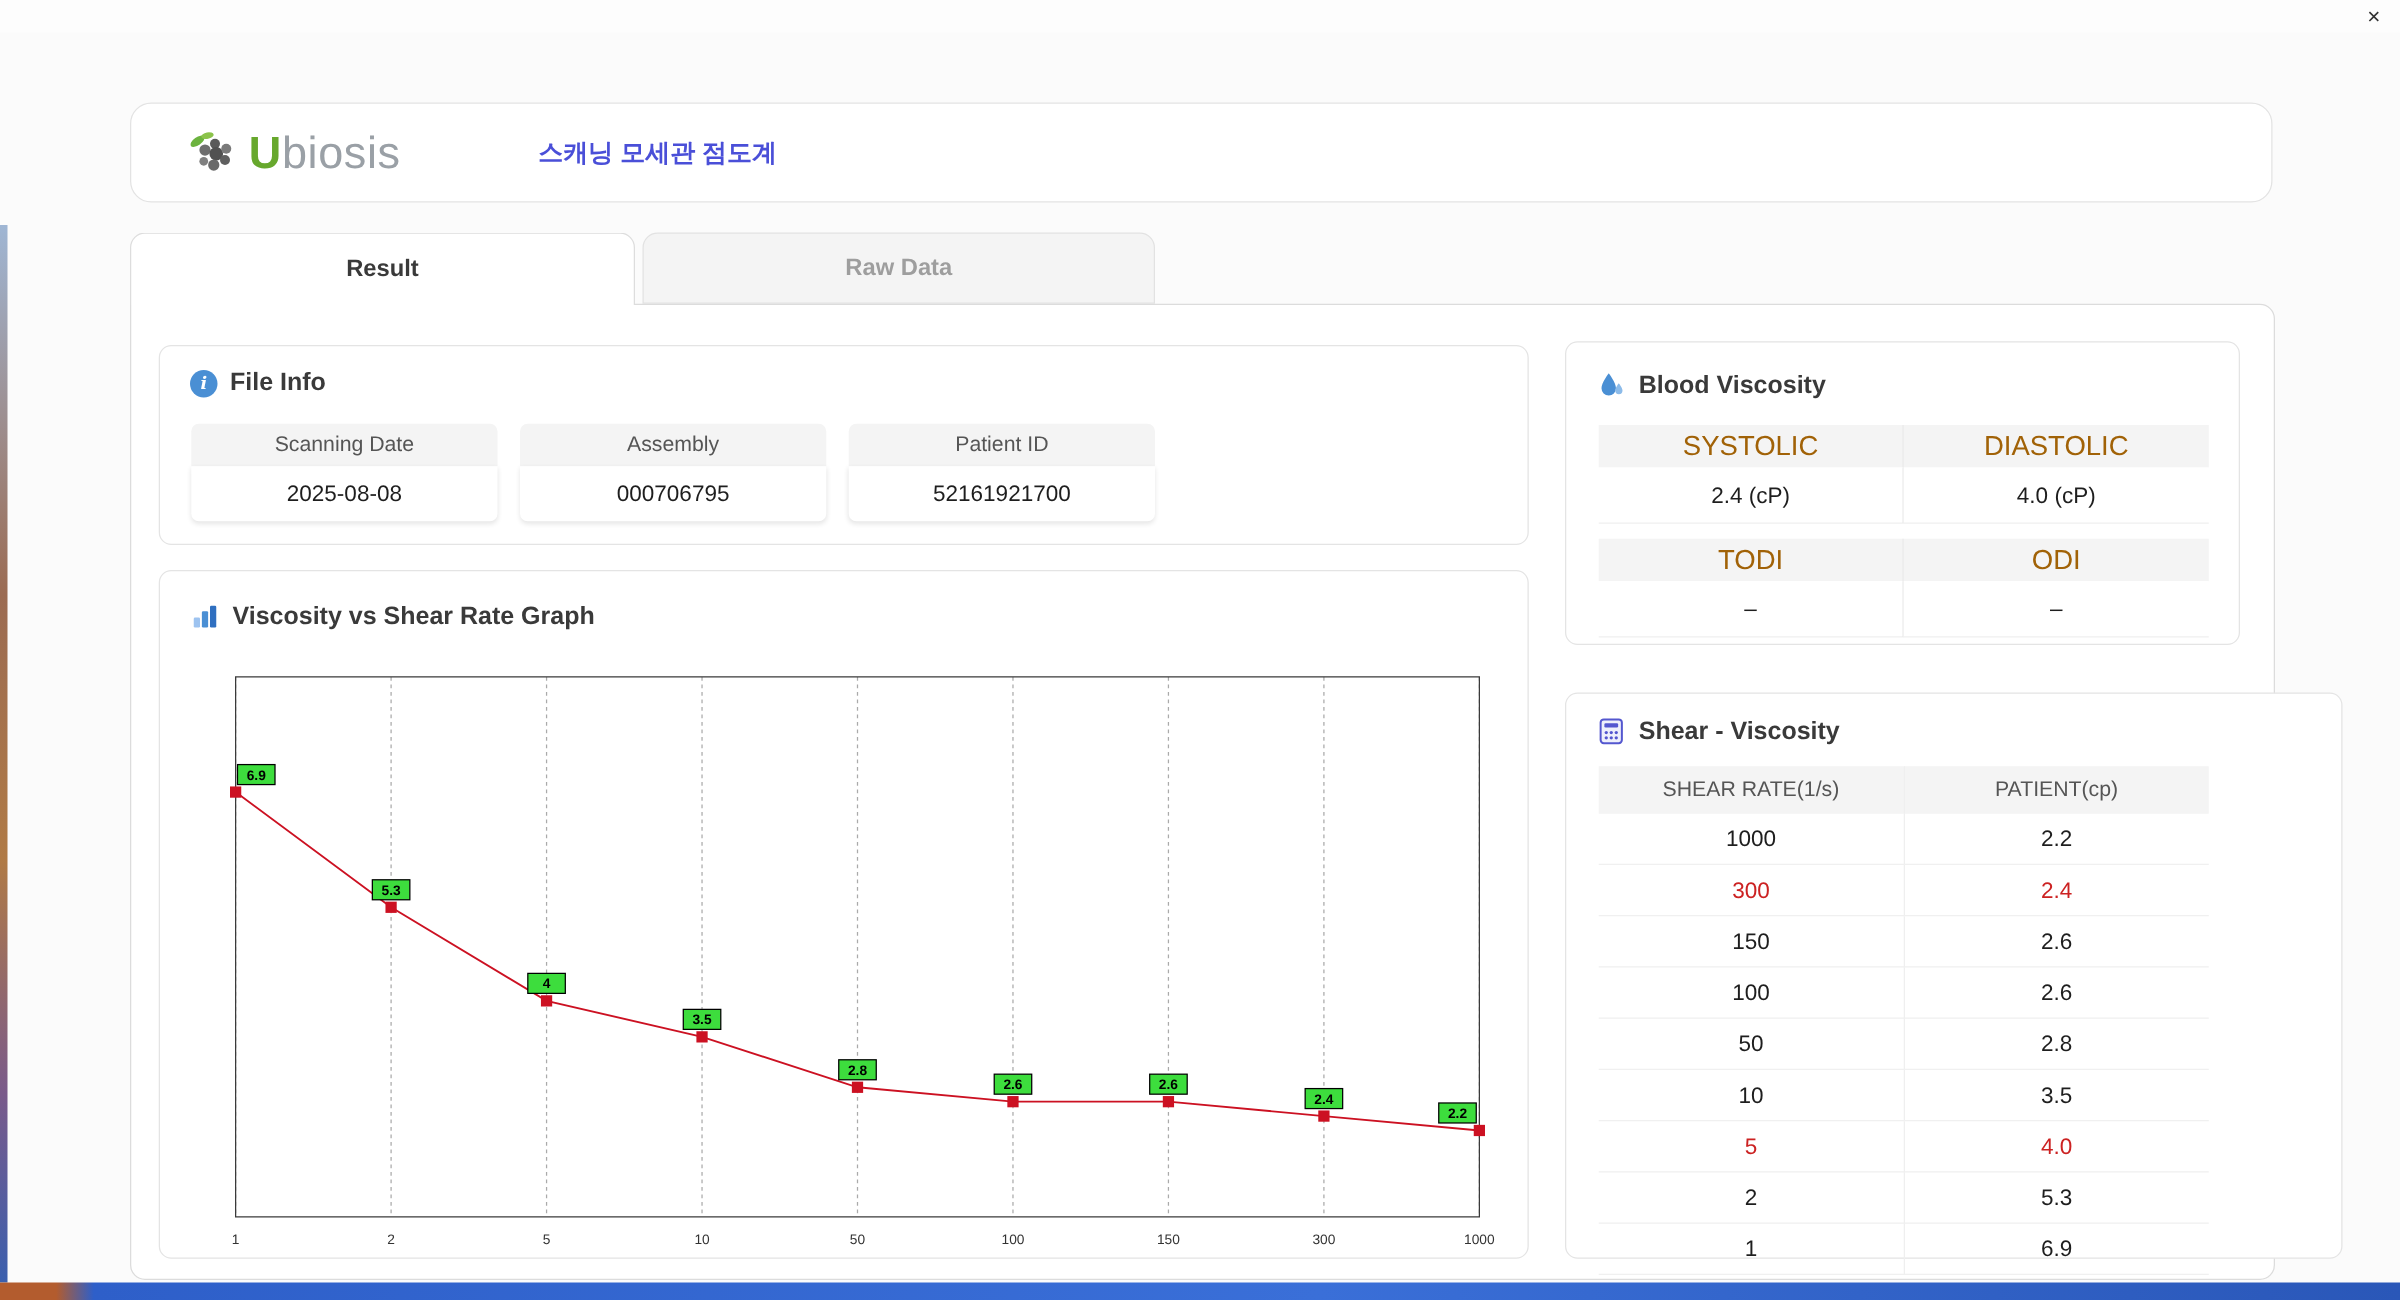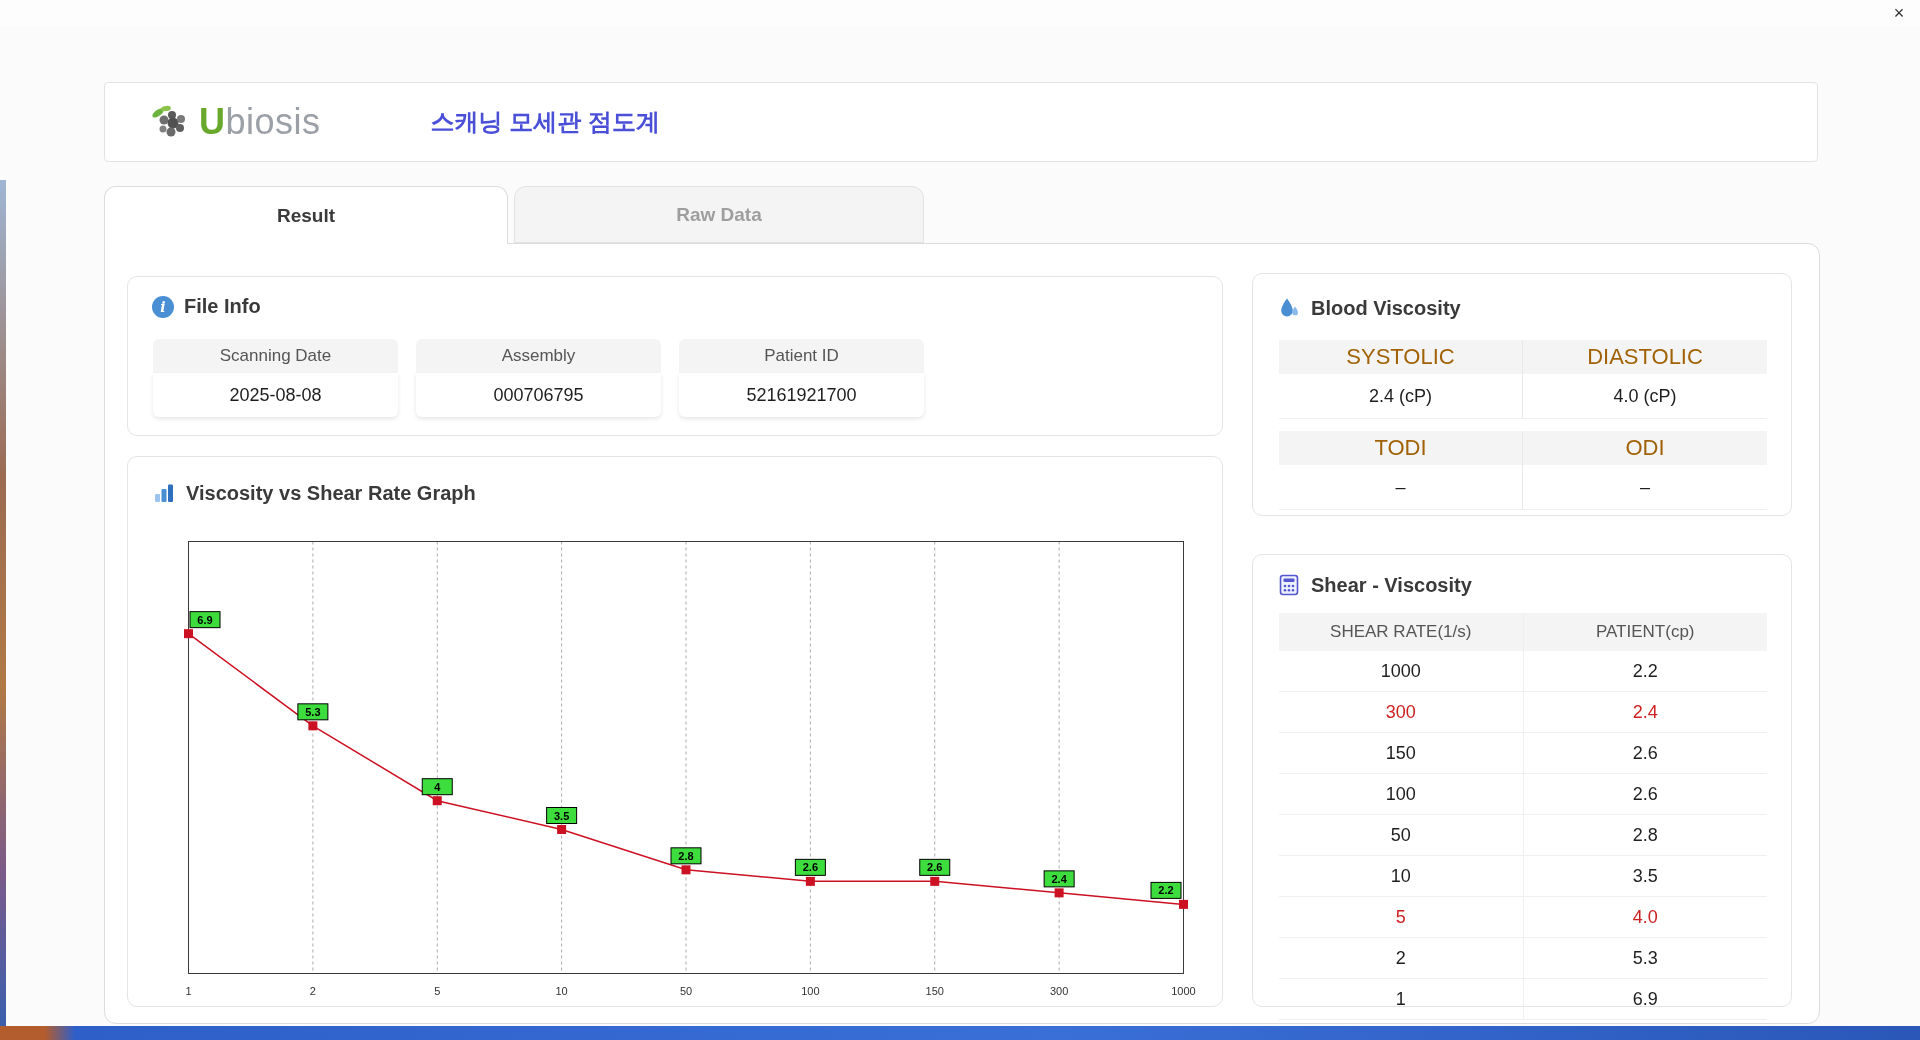--- a/index.html
+++ b/index.html
@@ -13,26 +13,26 @@
   .titlebar{position:absolute;left:0;top:0;width:1920px;height:26px;background:#fdfdfd;z-index:5;}
   .close-btn{position:absolute;right:10px;top:3px;width:22px;height:20px;line-height:20px;
     text-align:center;font-size:18px;color:#333;cursor:pointer;}
   .left-sliver{position:absolute;left:0;top:180px;width:6px;height:846px;z-index:4;
     background:linear-gradient(180deg,#9fb6d4 0%,#9b6b52 35%,#b07a45 60%,#7a5a8a 82%,#3a5fae 100%);}
   .bottom-bar{position:absolute;left:0;bottom:0;width:1920px;height:14px;z-index:4;
     background:linear-gradient(90deg,#b35c2e 0px,#b35c2e 45px,#2e5fc9 75px,#3a6fd8 55%,#2a57b8 100%);}
 
   
   .header-card{position:absolute;left:104px;top:82px;width:1714px;height:80px;background:#fff;
-    border:1px solid #e3e3e3;border-radius:4px;display:flex;align-items:center;padding-left:44px;box-sizing:border-box;}
+    border:1px solid #e3e3e3;border-radius:17px;display:flex;align-items:center;padding-left:44px;box-sizing:border-box;}
   .logo{display:flex;align-items:center;gap:6px;}
   .logo-text{font-size:36px;letter-spacing:.5px;}
   .logo-text .u{color:#67a82d;font-weight:600;}
   .logo-text .rest{color:#9aa0a6;font-weight:500;}
-  .app-title{margin-left:110px;font-size:24px;font-weight:bold;color:#4a4fd8;}
+  .app-title{margin-left:110px;font-size:20px;font-weight:bold;color:#4a4fd8;}
 
   
   .tab{position:absolute;top:186px;height:57px;box-sizing:border-box;border-radius:12px 12px 0 0;
     display:flex;align-items:center;justify-content:center;font-size:19px;font-weight:bold;cursor:pointer;}
   .tab-result{left:104px;width:404px;height:58px;background:#fff;border:1px solid #ddd;border-bottom:none;
     color:#3a3a3a;z-index:3;}
   .tab-raw{left:514px;width:410px;background:#f4f4f4;border:1px solid #e2e2e2;color:#9e9e9e;z-index:1;}
 
   
   .content-box{position:absolute;left:104px;top:243px;width:1714px;height:779px;background:#fff;
@@ -61,21 +61,21 @@
   .blood-card .card-title{position:absolute;left:24px;top:22px;}
   .bv-grid{position:absolute;left:26px;top:66px;width:488px;}
   .bv-row{display:grid;grid-template-columns:1fr 1fr;}
   .bv-row.spacer{height:12px;}
   .bv-h{height:34px;line-height:34px;background:#f4f4f4;text-align:center;font-size:22px;color:#a16207;}
   .bv-h:first-child,.bv-v:first-child{border-right:1px solid #e8e8e8;}
   .bv-v{height:44px;line-height:44px;background:#fff;text-align:center;font-size:18px;color:#1e1e1e;
     border-bottom:1px solid #f0f0f0;}
 
   
-  .shear-card{left:1147px;top:310px;width:540px;height:453px;}
+  .shear-card{left:1147px;top:310px;width:622px;height:453px;}
   .shear-card .card-title{position:absolute;left:24px;top:18px;}
   .shear-table{position:absolute;left:26px;top:58px;width:488px;border-collapse:collapse;}
   .shear-table th{height:36px;background:#f4f4f4;font-size:17px;font-weight:normal;color:#555;}
   .shear-table td{height:38px;text-align:center;font-size:18px;color:#1e1e1e;border-bottom:1px solid #f0f0f0;}
   .shear-table th:first-child,.shear-table td:first-child{border-right:1px solid #efefef;width:50%;}
   .shear-table tr.hl td{color:#cc2222;}
 
   
   .info-icon{width:22px;height:22px;border-radius:50%;background:#4a8fd4;color:#fff;display:inline-flex;
     align-items:center;justify-content:center;font-size:14px;font-style:italic;

